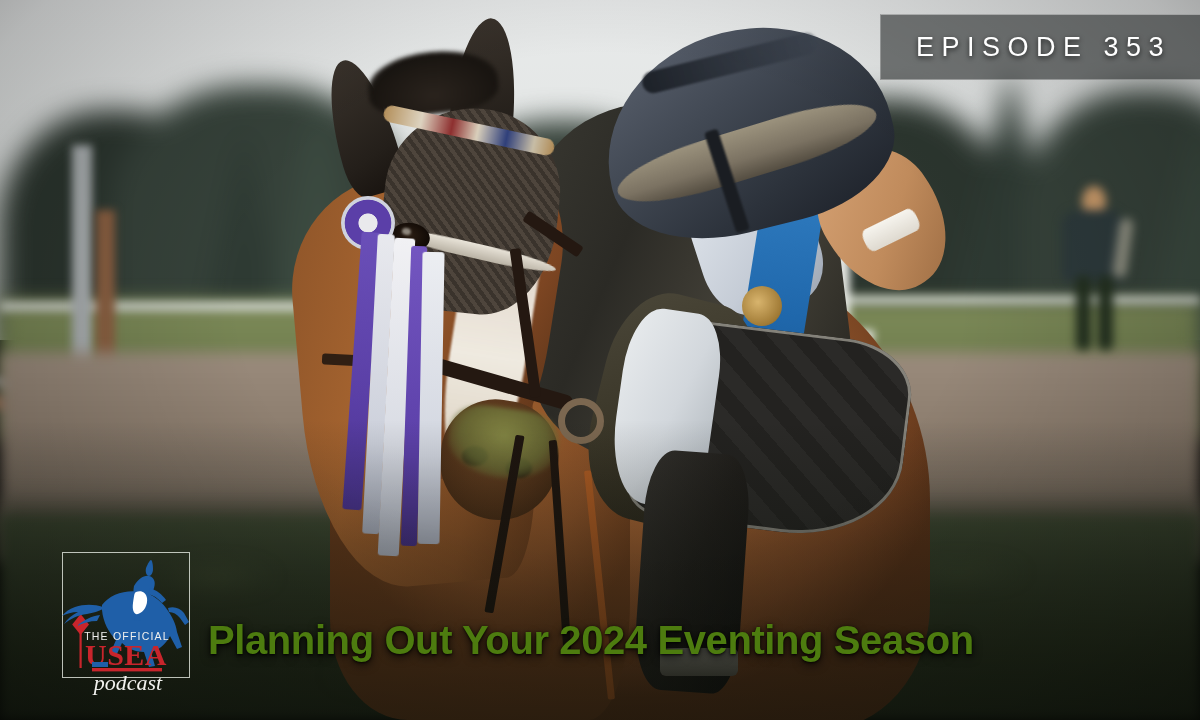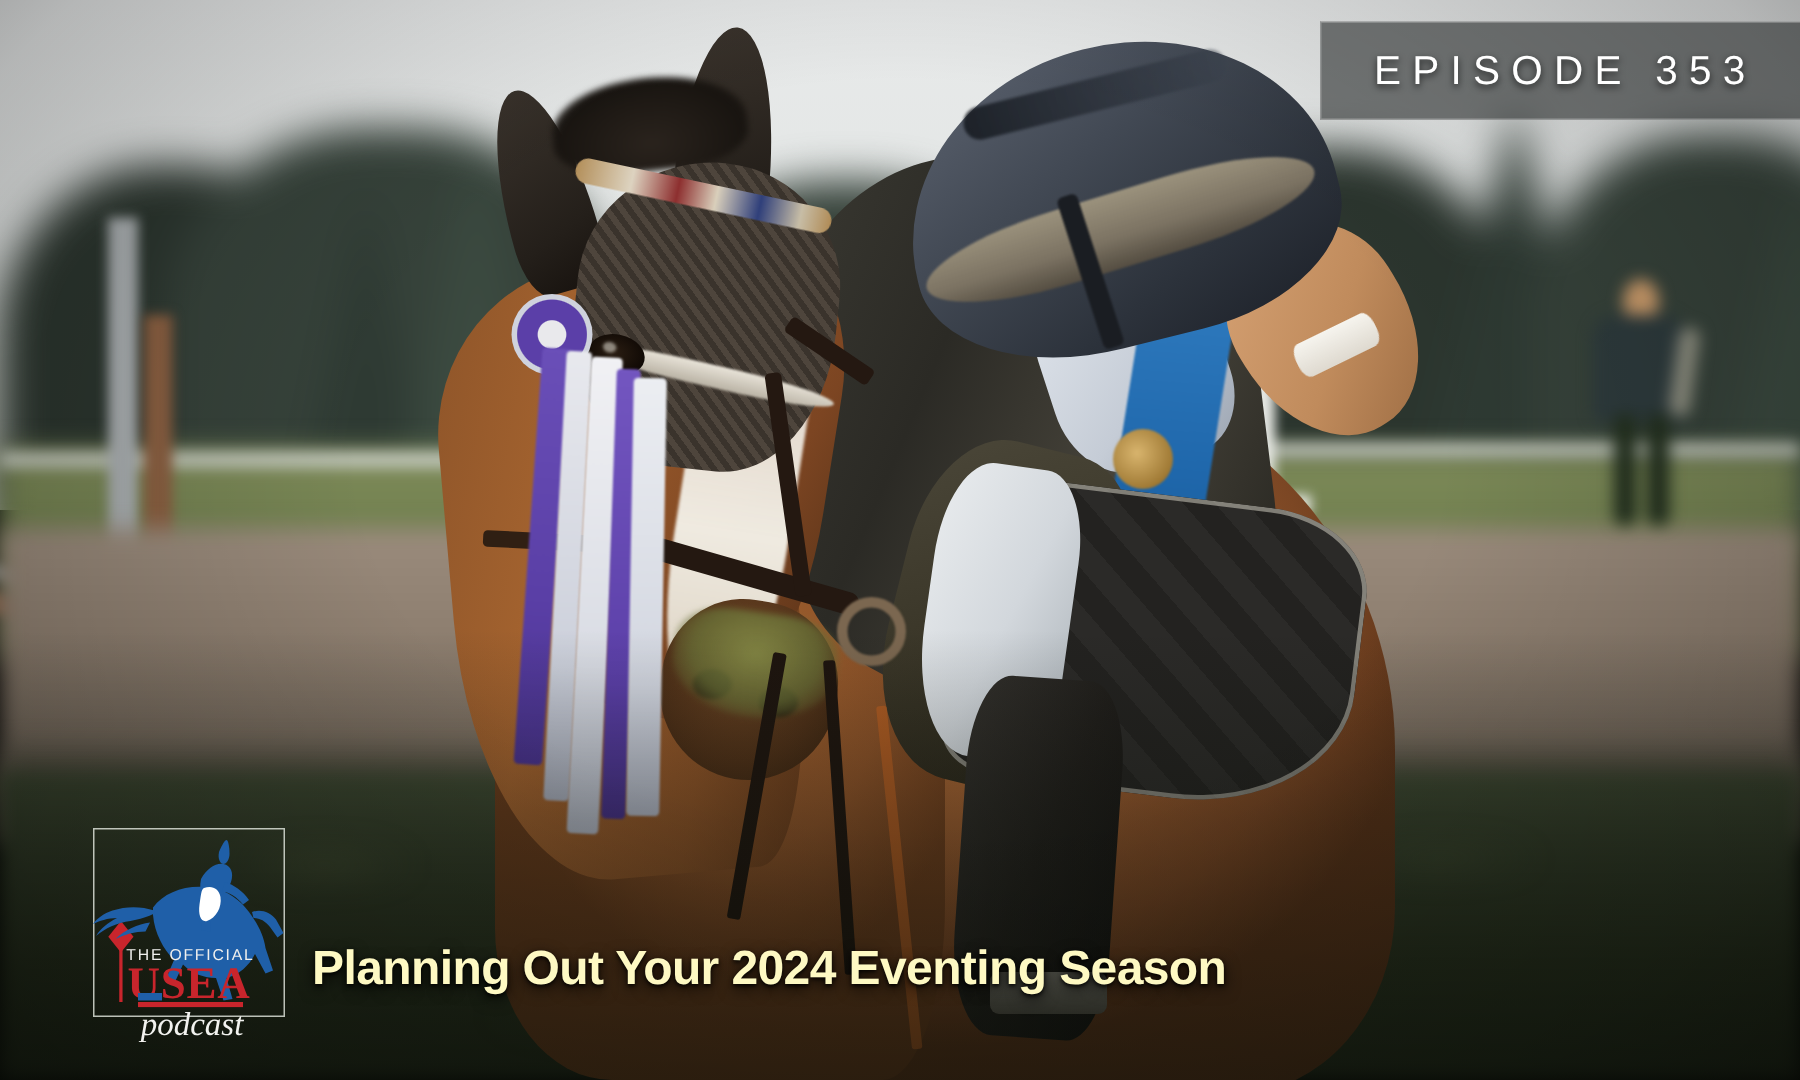--- a/index.html
+++ b/index.html
@@ -300,21 +300,21 @@
   .episode-text {
     color:#fff; font-size:27px; font-weight:400; letter-spacing:7.5px;
     text-shadow:0 2px 5px rgba(0,0,0,.7); padding-left:6px;
     font-family:"Liberation Sans", sans-serif;
     white-space:nowrap;
   }
 
   
   .title-block { position:absolute; left:208px; bottom:58px; width:960px; }
   .ep-title {
-    color:#fef9c3; font-size:32px; font-weight:bold; line-height:1.04;
+    color:#4d7c0f; font-size:40px; font-weight:bold; line-height:1.04;
     letter-spacing:-.4px;
     font-family:"Liberation Sans Narrow","Liberation Sans", sans-serif;
     text-shadow:0 3px 10px rgba(0,0,0,.78), 0 1px 3px rgba(0,0,0,.9);
     white-space:nowrap;
   }
   .ep-sub {
     margin-top:9px; color:#f2f2f0; font-size:25px; font-weight:400;
     letter-spacing:3.6px;
     text-shadow:0 2px 8px rgba(0,0,0,.82), 0 1px 3px rgba(0,0,0,.9);
     white-space:nowrap;

